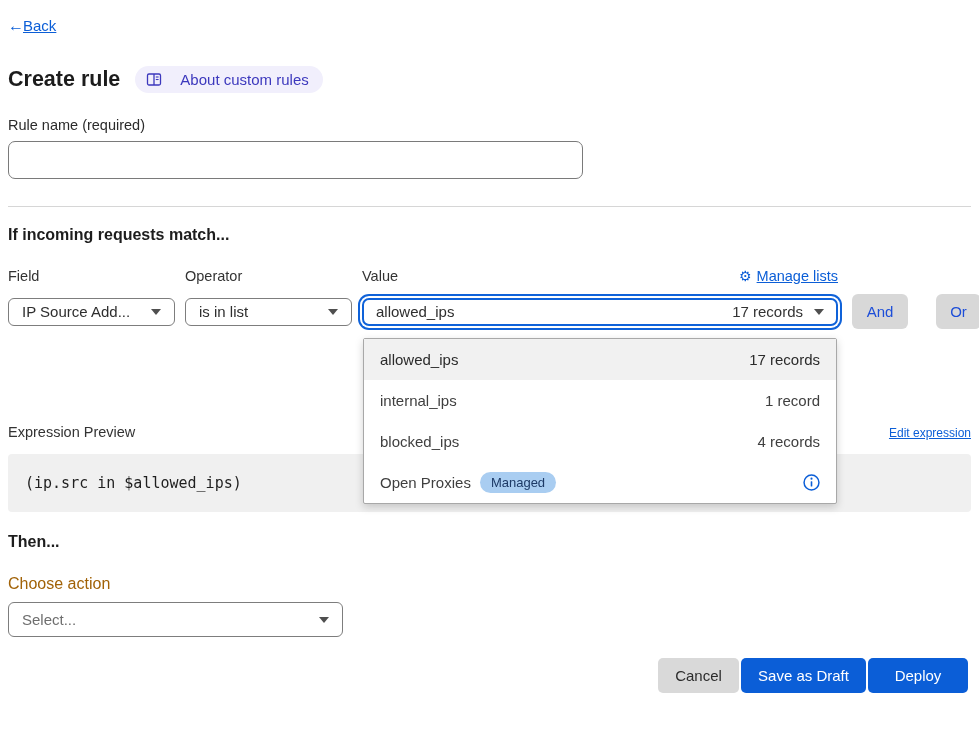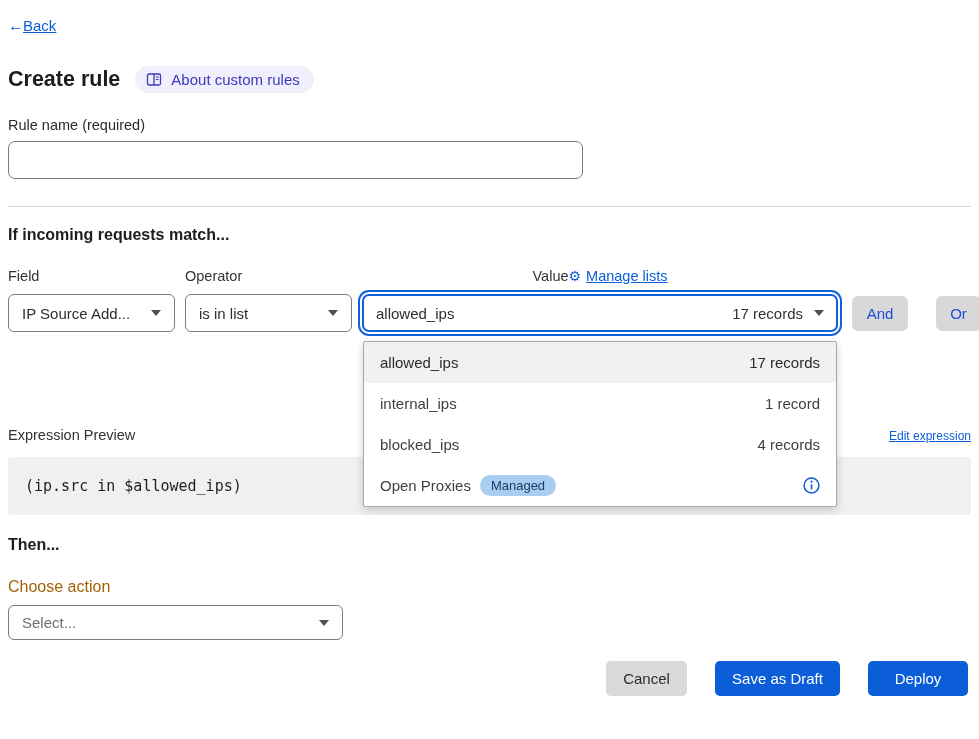--- a/index.html
+++ b/index.html
@@ -5,40 +5,40 @@
 * { box-sizing: border-box; }
 body { margin:0; background:#fff; font-family:"Liberation Sans",sans-serif; color:#1f1f1f; }
 .page { padding:0 8px; position:relative; width:979px; }
 
 .back { display:inline-flex; align-items:baseline; margin-top:17px; color:#0b5ed7; font-size:15px; cursor:pointer; }
 .back .arrow { font-size:16px; }
 .back .txt { text-decoration:underline; margin-left:-1px; }
 
 .title-row { display:flex; align-items:center; margin-top:31px; gap:15px; }
 h1 { font-size:21.5px; font-weight:700; margin:0; color:#1c1c1c; }
-.badge { display:inline-flex; align-items:center; gap:9px; background:#f1effc; color:#3c38bd; font-size:15px; padding:5px 14px 5px 11px; border-radius:14px; cursor:pointer; }
+.badge { display:inline-flex; align-items:center; gap:18px; background:#f1effc; color:#3c38bd; font-size:15px; padding:5px 14px 5px 11px; border-radius:14px; cursor:pointer; }
 
 .form-label { display:block; margin-top:24px; font-size:14.5px; color:#2b2b2b; }
 .rule-input { margin-top:8px; width:575px; height:38px; border:1px solid #7a7a7a; border-radius:7px; font-size:15px; padding:0 10px; display:block; }
 .help { margin-top:8px; font-size:14.5px; color:#4f4f4f; }
 hr { border:none; border-top:1px solid #d6d6d6; margin:27px 0 0 0; }
 
 h2.section { font-size:16px; font-weight:700; margin:19px 0 0 0; color:#1d1d1d; }
 
 .labels-row { display:flex; margin-top:24px; font-size:14.5px; color:#333; }
 .labels-row .c1 { width:167px; margin-right:10px; }
 .labels-row .c2 { width:167px; margin-right:10px; }
-.labels-row .c3 { flex:0 0 476px; display:flex; justify-content:center; align-items:baseline; }
+.labels-row .c3 { flex:0 0 476px; display:flex; justify-content:space-between; align-items:baseline; }
 .manage { color:#0b5ed7; font-size:14.5px; display:inline-flex; align-items:center; gap:5px; cursor:pointer; }
 .manage .gear { font-size:14px; }
 .manage .txt { text-decoration:underline; }
 
 .selects-row { display:flex; align-items:center; margin-top:10px; position:relative; }
 .selects-row > * { flex-shrink:0; }
-.sel { height:38px; border:1px solid #7d7d7d; border-radius:6px; display:flex; align-items:center; justify-content:space-between; padding:0 13px; font-size:15px; color:#2e2e2e; background:#fff; cursor:pointer; }
+.sel { height:28px; border:1px solid #7d7d7d; border-radius:6px; display:flex; align-items:center; justify-content:space-between; padding:0 13px; font-size:15px; color:#2e2e2e; background:#fff; cursor:pointer; }
 .sel.c1 { width:167px; margin-right:10px; }
 .sel.c2 { width:167px; margin-right:10px; }
 .sel.value { width:476px; border:2px solid #0f62d9; border-radius:7px; box-shadow:0 0 0 2px #fff, 0 0 0 4px #0f62d9; padding:0 12px; }
 .sel .right { display:flex; align-items:center; gap:11px; color:#333; }
 .chev { width:0; height:0; border-left:5px solid transparent; border-right:5px solid transparent; border-top:6px solid #4f4f4f; }
 .gray-btn { height:35px; background:#d8d8d8; border:none; border-radius:6px; font-size:15px; color:#1d4ed8; font-family:inherit; cursor:pointer; padding:0; }
 .and { margin-left:14px; width:56px; }
 .or { margin-left:28px; width:45px; }
 
 .menu { position:absolute; left:355px; top:calc(100% + 9px); width:474px; background:#fff; border:1px solid #a8a8a8; border-radius:2px; box-shadow:0 3px 8px rgba(0,0,0,.18); z-index:10; }
@@ -49,21 +49,21 @@
 
 .expr-row { display:flex; justify-content:space-between; align-items:baseline; margin-top:95px; font-size:14.5px; color:#333; }
 .edit-link { color:#0b5ed7; text-decoration:underline; font-size:12px; cursor:pointer; }
 .code { margin-top:14px; background:#f0f0f0; border-radius:4px; height:58px; display:flex; align-items:center; padding:0 17px; font-family:"DejaVu Sans Mono",monospace; font-size:15px; color:#1f1f1f; }
 
 .then-heading { margin-top:21px !important; }
 .choose-label { display:block; margin-top:24px; font-size:16px; color:#a16207; }
 .action-select { margin-top:9px; width:335px; height:35px; border:1px solid #7d7d7d; border-radius:6px; display:flex; align-items:center; justify-content:space-between; padding:0 13px; font-size:15px; background:#fff; cursor:pointer; }
 .action-select .ph { color:#6e6e6e; }
 
-.footer { display:flex; justify-content:flex-end; gap:28px; margin-top:21px; margin-right:3px; }
+.footer { display:flex; justify-content:flex-end; gap:2px; margin-top:21px; margin-right:3px; }
 .btn { height:35px; border:none; border-radius:5px; font-size:15px; font-family:inherit; padding:0; cursor:pointer; }
 .btn.gray { background:#d9d9d9; color:#2c2c2c; width:81px; }
 .btn.save { background:#0b5ed7; color:#fff; width:125px; }
 .btn.deploy { background:#0b5ed7; color:#fff; width:100px; }
 </style>
 </head>
 <body>
 
 <div class="page">
 

